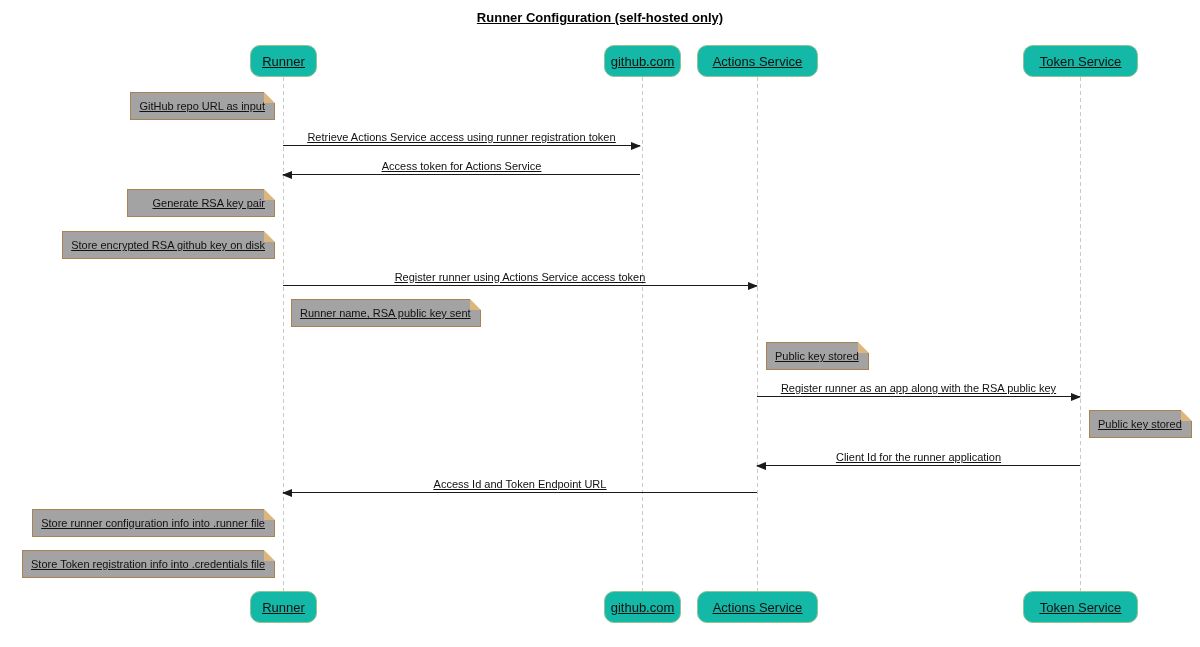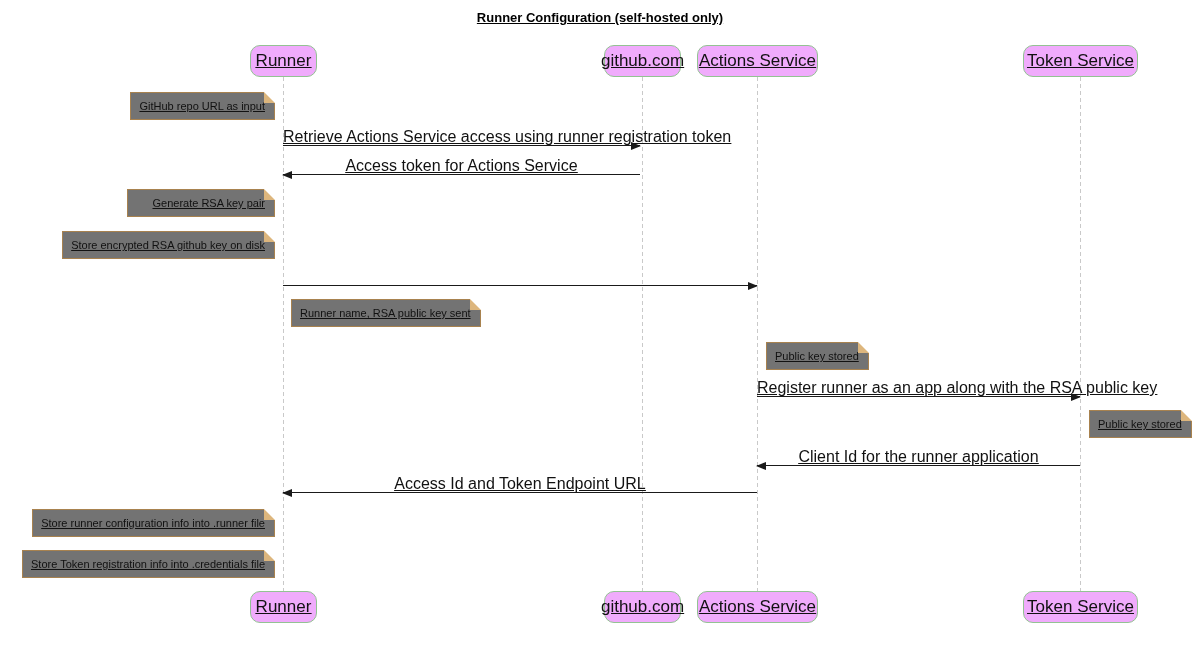--- a/index.html
+++ b/index.html
@@ -18,30 +18,30 @@
     position:absolute; top:10px; left:0; width:1200px;
     text-align:center;
     font-size:13px; font-weight:bold; color:#000000;
   }
   .lifeline {
     position:absolute; top:77px; height:514px; width:1px;
     background:repeating-linear-gradient(to bottom, #c9c9c9 0 4px, transparent 4px 7px);
   }
   .participant {
     position:absolute; height:32px;
-    background:#f0abfc;
+    background:#14b8a6;
     border:1px solid #93c293;
     border-radius:10px;
     display:flex; align-items:center; justify-content:center;
-    font-size:17px; color:#111111;
+    font-size:13px; color:#111111;
     white-space:nowrap;
   }
   .note {
     position:absolute;
-    background:#737373;
+    background:#a3a3a3;
     border:1px solid #a8824f;
     font-size:11px; color:#111111;
     line-height:14px;
     padding:6px 9px 6px 8px;
     white-space:nowrap;
     height:28px;
   }
   .note::before {
     content:""; position:absolute; top:-1px; right:-1px;
     width:0; height:0;
@@ -49,21 +49,21 @@
     border-width:0 11px 11px 0;
     
     border-color:#ffffff #ffffff #ddb67d transparent;
   }
   .message {
     position:absolute; height:16px;
     border-bottom:1px solid #1a1a1a;
   }
   .message .msg-label {
     width:100%; text-align:center;
-    font-size:16px; line-height:14px; color:#111111;
+    font-size:11px; line-height:14px; color:#111111;
     white-space:nowrap;
   }
   .arrowhead { position:absolute; width:0; height:0; }
   .arrowhead.right {
     right:-1px; bottom:-5px;
     border-left:10px solid #1a1a1a;
     border-top:4px solid transparent;
     border-bottom:4px solid transparent;
   }
   .arrowhead.left {
@@ -109,20 +109,21 @@
 
   <div class="message" style="left:283px; top:130px; width:357px;">
     <div class="msg-label">Retrieve Actions Service access using runner registration token</div>
     <span class="arrowhead right"></span>
   </div>
   <div class="message" style="left:283px; top:159px; width:357px;">
     <div class="msg-label">Access token for Actions Service</div>
     <span class="arrowhead left"></span>
   </div>
   <div class="message" style="left:283px; top:270px; width:474px;">
+    <div class="msg-label">Register runner using Actions Service access token</div>
     <span class="arrowhead right"></span>
   </div>
   <div class="message" style="left:757px; top:381px; width:323px;">
     <div class="msg-label">Register runner as an app along with the RSA public key</div>
     <span class="arrowhead right"></span>
   </div>
   <div class="message" style="left:757px; top:450px; width:323px;">
     <div class="msg-label">Client Id for the runner application</div>
     <span class="arrowhead left"></span>
   </div>

